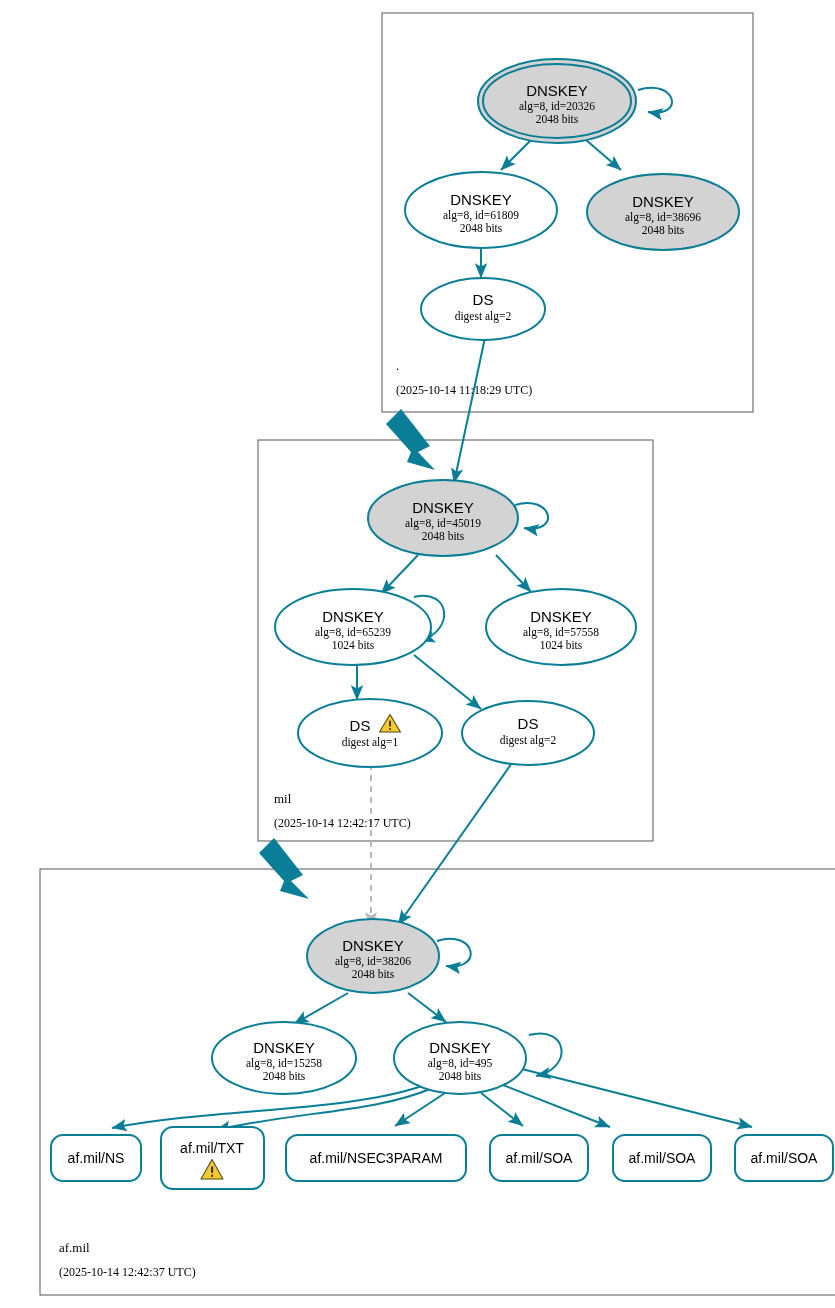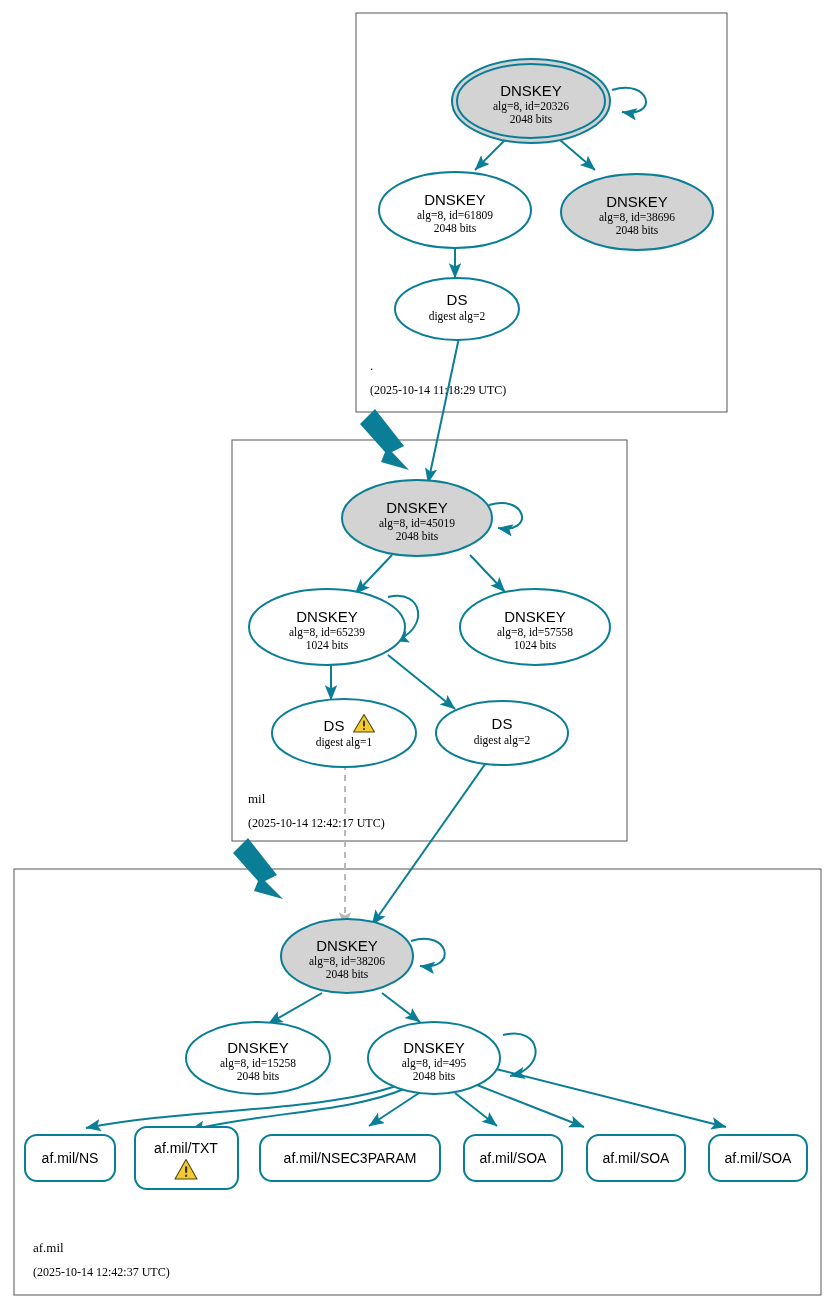--- a/index.html
+++ b/index.html
@@ -1,18 +1,18 @@
 <!DOCTYPE html>
 <html><head>
 <meta charset="utf-8">
 <style>
   html,body{margin:0;padding:0;background:#ffffff;}
   body{width:835px;height:1308px;overflow:hidden;
        font-family:"Liberation Sans",sans-serif;}
-  #stage{position:relative;width:672px;height:1308px;}
+  #stage{position:relative;width:672px;height:1308px;margin-left:26px;}
   svg{display:block;}
   .zone-box{fill:#ffffff;stroke:#545454;stroke-width:1;}
   .node-ell{stroke:#0a7e96;stroke-width:2;}
   .fill-gray{fill:#d3d3d3;}
   .fill-white{fill:#ffffff;}
   .rrset-box{fill:#ffffff;stroke:#0a7e96;stroke-width:2;}
   .edge{fill:none;stroke:#0a7e96;stroke-width:2;}
   .edge-thick{fill:#0a7e96;stroke:none;}
   .edge-dashed{fill:none;stroke:#b9b9b9;stroke-width:2;stroke-dasharray:6 5;}
   .t-title{font-family:"Liberation Sans",sans-serif;font-size:15px;fill:#000;}

